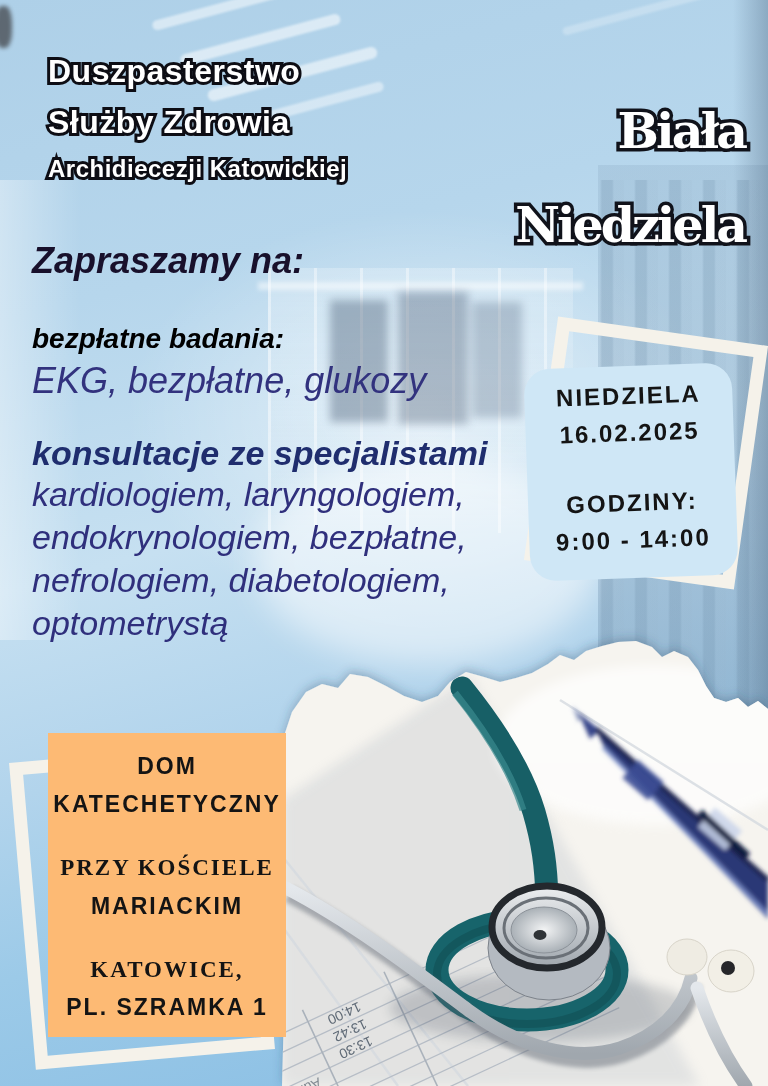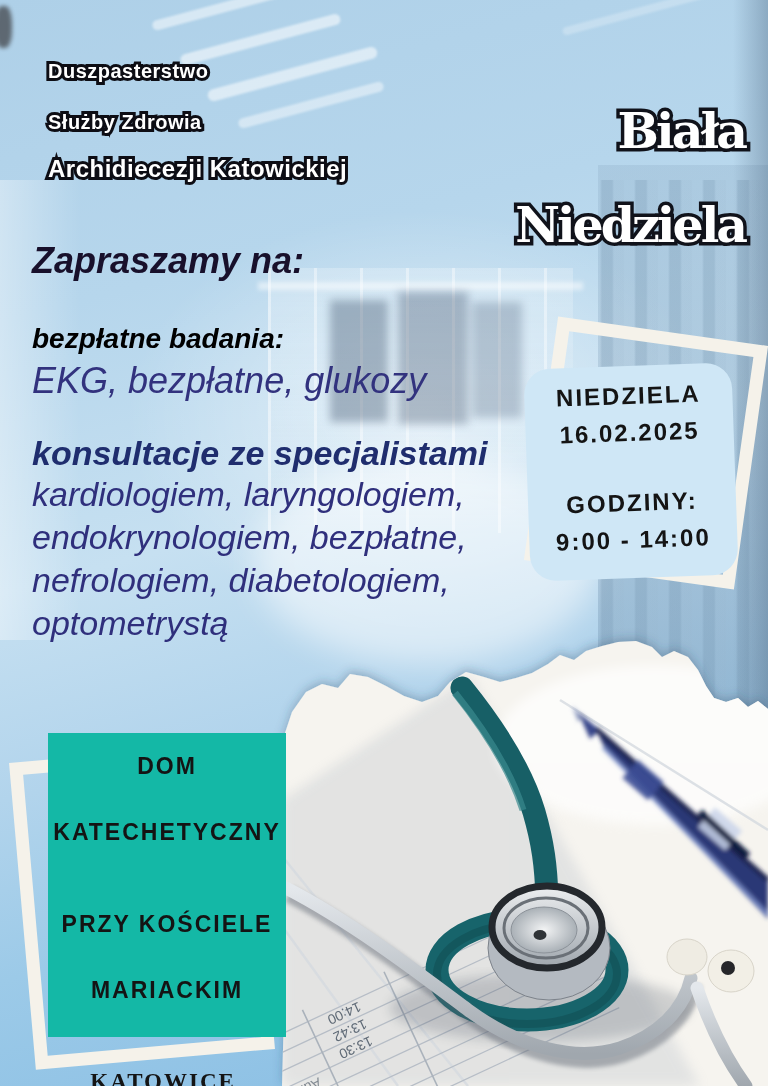--- a/index.html
+++ b/index.html
@@ -41,33 +41,33 @@
 
   
   .photo-svg{left:0;top:0;width:768px;height:1086px;}
 
   
   .frame{border:13px solid #f5f2ea;}
   .frame-right{left:540px;top:330px;width:186px;height:220px;transform:rotate(8deg);}
   .card-right{left:527px;top:366px;width:208px;height:212px;background:#cfe7f6;border-radius:26px;
     transform:rotate(-2deg);display:flex;flex-direction:column;align-items:center;}
   .frame-left{left:22px;top:752px;width:214px;height:282px;transform:rotate(-5deg);}
-  .card-left{left:48px;top:733px;width:238px;height:304px;background:#14b8a6;
-    display:flex;flex-direction:column;align-items:center;gap:28px;}
+  .card-left{left:48px;top:733px;width:238px;height:304px;background:#fdba74;
+    display:flex;flex-direction:column;align-items:center;}
   .stencil{color:#141414;font-weight:bold;letter-spacing:2px;white-space:nowrap;}
   .card-right .stencil{font-size:24px;}
   .cr1{margin-top:16px;} .cr2{margin-top:9px;} .cr3{margin-top:42px;} .cr4{margin-top:9px;}
   .card-left .stencil{font-size:23px;line-height:30px;}
-  .cl1{margin-top:18px;} .cl2{margin-top:8px;} .cl3{margin-top:34px;}
+  .cl1{margin-top:18px;} .cl2{margin-top:8px;} .cl3{margin-top:34px;font-family:Liberation Serif, serif;}
   .cl4{margin-top:8px;} .cl5{margin-top:34px;font-family:Liberation Serif, serif;} .cl6{margin-top:7px;}
 
   
   .org{left:48px;top:46px;color:#fff;font-weight:bold;
     -webkit-text-stroke:6px #0d0d14;paint-order:stroke fill;}
-  .org .l12{font-size:20px;line-height:51px;letter-spacing:.5px;}
+  .org .l12{font-size:32px;line-height:51px;letter-spacing:.5px;}
   .org .l3{font-size:24px;line-height:42px;letter-spacing:.5px;}
   .title{right:23px;top:84px;text-align:right;color:#fff;
     font-family:"DejaVu Serif",serif;font-weight:bold;font-size:49px;line-height:94px;
     letter-spacing:-3px;-webkit-text-stroke:7px #10121a;paint-order:stroke fill;}
   .invite{left:32px;top:241px;width:490px;}
   .inv-h{font-size:36px;font-weight:bold;font-style:italic;color:#18102b;line-height:40px;}
   .inv-b{font-size:28px;font-weight:bold;font-style:italic;color:#000000;line-height:40px;margin-top:38px;}
   .inv-i{font-size:36px;font-style:italic;color:#32327e;line-height:44px;}
   .inv-b2{font-size:34px;font-weight:bold;font-style:italic;color:#1f2d6e;line-height:40px;margin-top:30px;}
   .inv-line{font-size:34px;font-style:italic;color:#2f2f7c;line-height:43px;}

